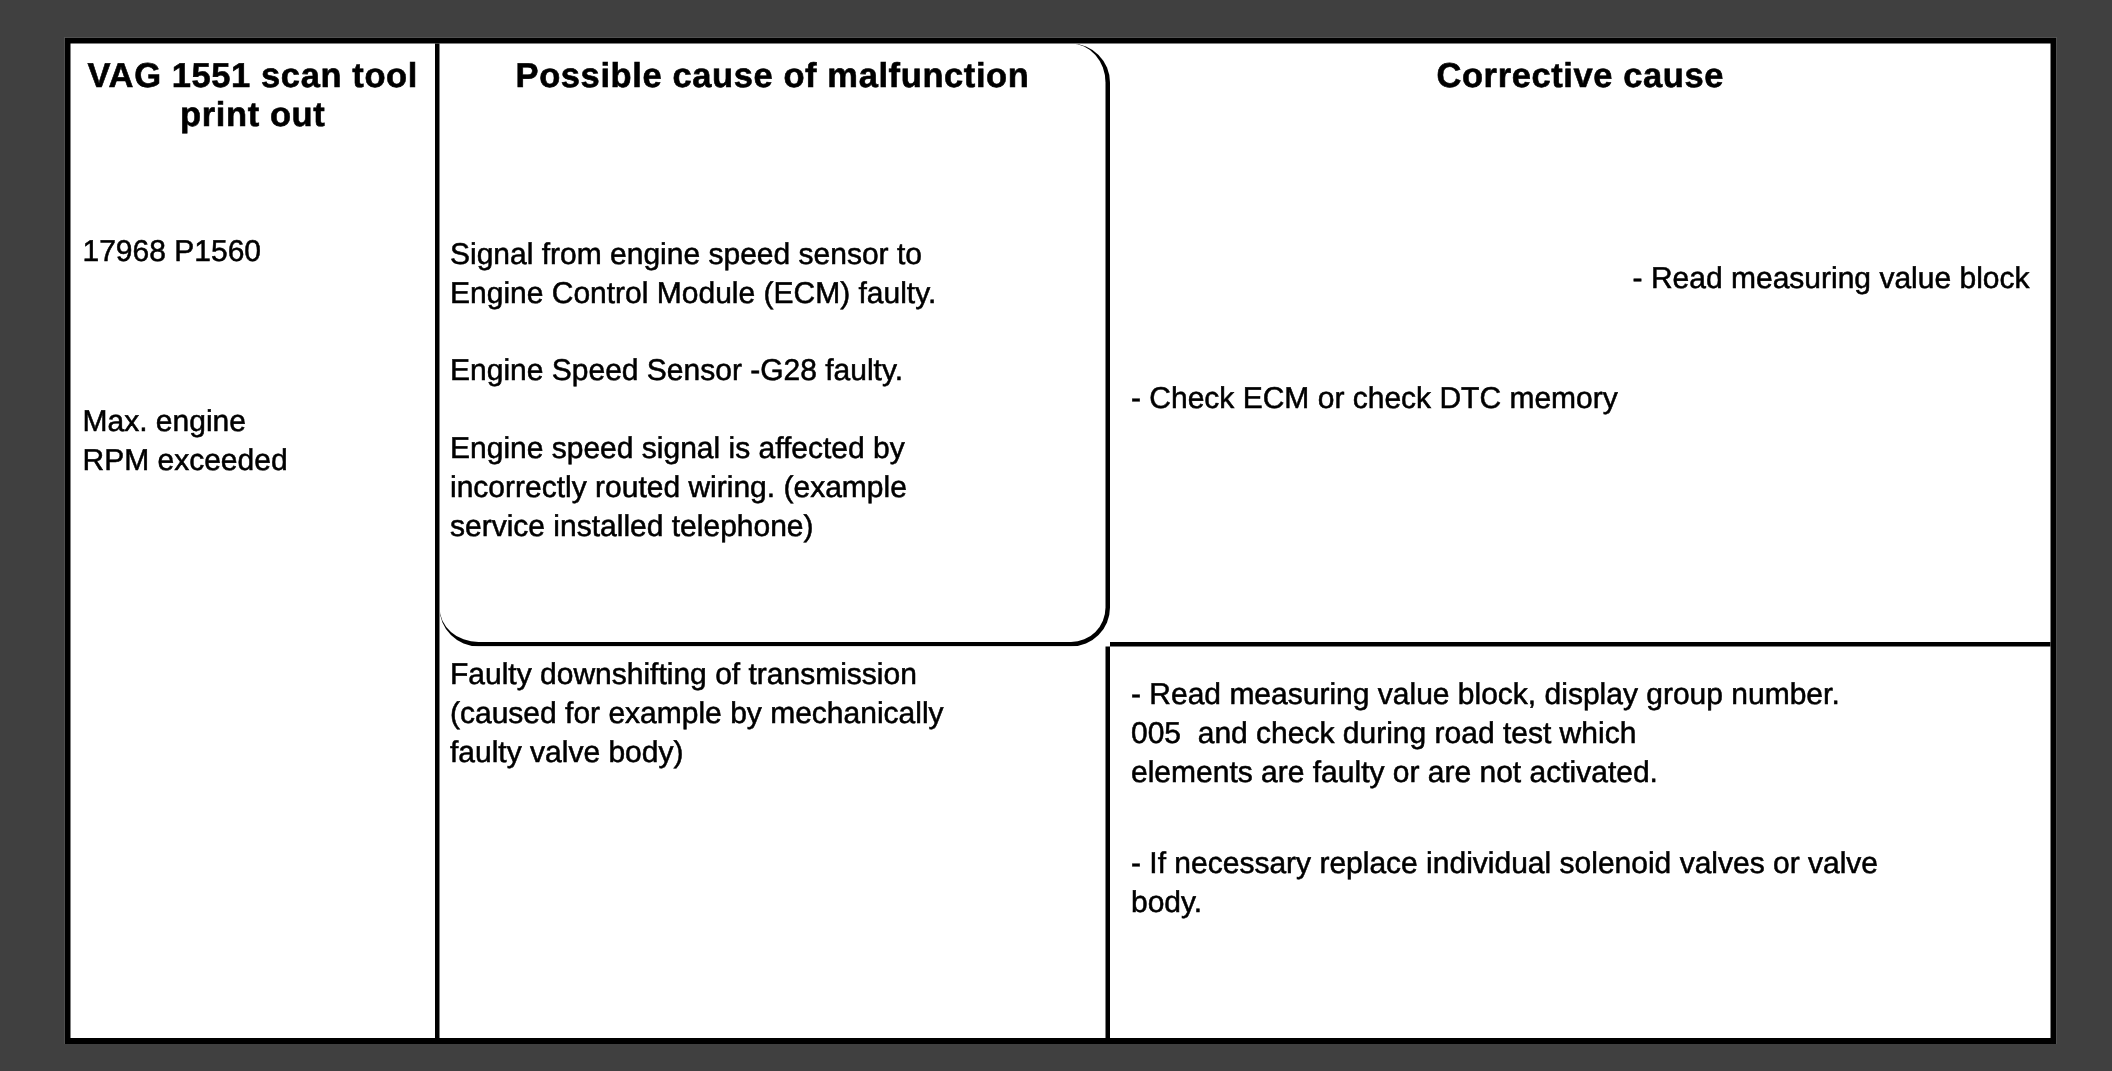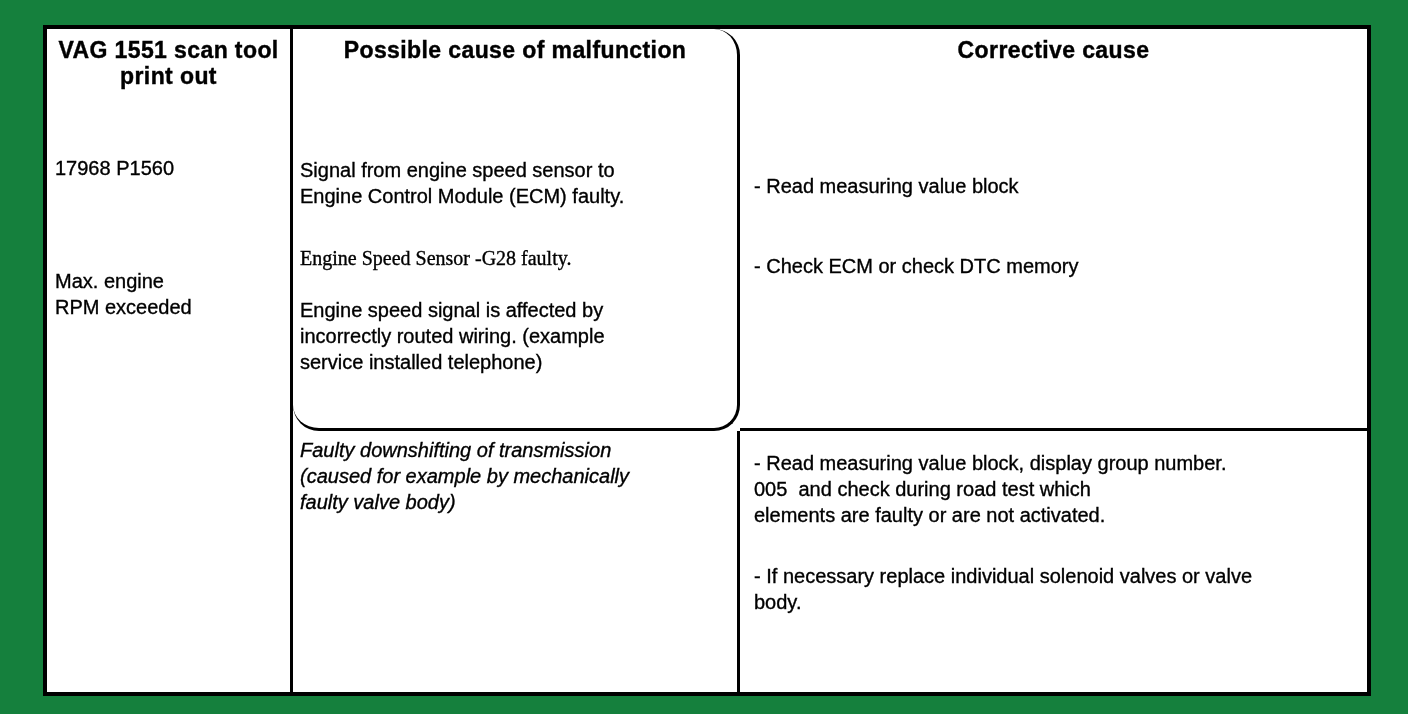--- a/index.html
+++ b/index.html
@@ -6,21 +6,21 @@
     margin: 0;
     padding: 0;
     background: #ffffff;
     font-family: "Liberation Sans", "DejaVu Sans", sans-serif;
     color: #000000;
   }
   .page {
     position: relative;
     width: 1408px;
     height: 714px;
-    background: #15803d;
+    background: #404040;
     overflow: hidden;
   }
   .doc-table {
     position: absolute;
     left: 43px;
     top: 25px;
     width: 1328px;
     height: 671px;
     box-sizing: border-box;
     border: 4px solid #000000;
@@ -51,21 +51,20 @@
     grid-column: 3;
     grid-row: 1;
     border-bottom: 3px solid #000000;
     padding: 8px 14px 0 14px;
   }
   .cell-cause2 {
     grid-column: 2;
     grid-row: 2;
     border-right: 3px solid #000000;
     padding: 6px 7px 0 7px;
-    font-style: italic;
   }
   .cell-action2 {
     grid-column: 3;
     grid-row: 2;
     padding: 19px 14px 0 14px;
   }
   .hdr {
     font-size: 23px;
     line-height: 26px;
     font-weight: bold;
@@ -79,24 +78,24 @@
     line-height: 26px;
     white-space: pre-wrap;
     -webkit-text-stroke: 0.35px #000000;
     margin: 0;
   }
   
   .p-code { margin-top: 66px; }
   .p-desc { margin-top: 87px; }
   
   .c1p1 { margin-top: 94px; }
-  .c1p2 { margin-top: 36px; font-family: Liberation Serif, serif; }
+  .c1p2 { margin-top: 25px; }
   .c1p3 { margin-top: 26px; }
   
-  .a1p1 { margin-top: 110px; }
+  .a1p1 { margin-top: 110px; text-align: right; }
   .a1p2 { margin-top: 54px; }
   .a1p3 { margin-top: 16px; }
   
   .a2p2 { margin-top: 35px; }
 </style>
 </head>
 <body>
 
 <div class="page">
   <div class="doc-table">

